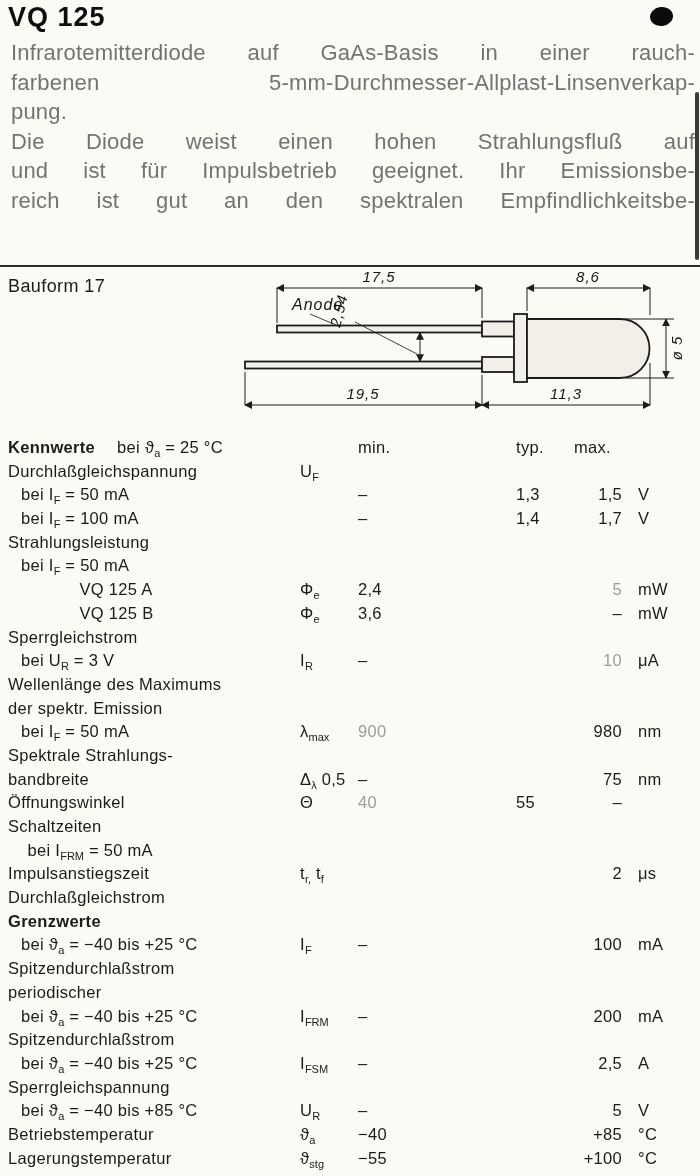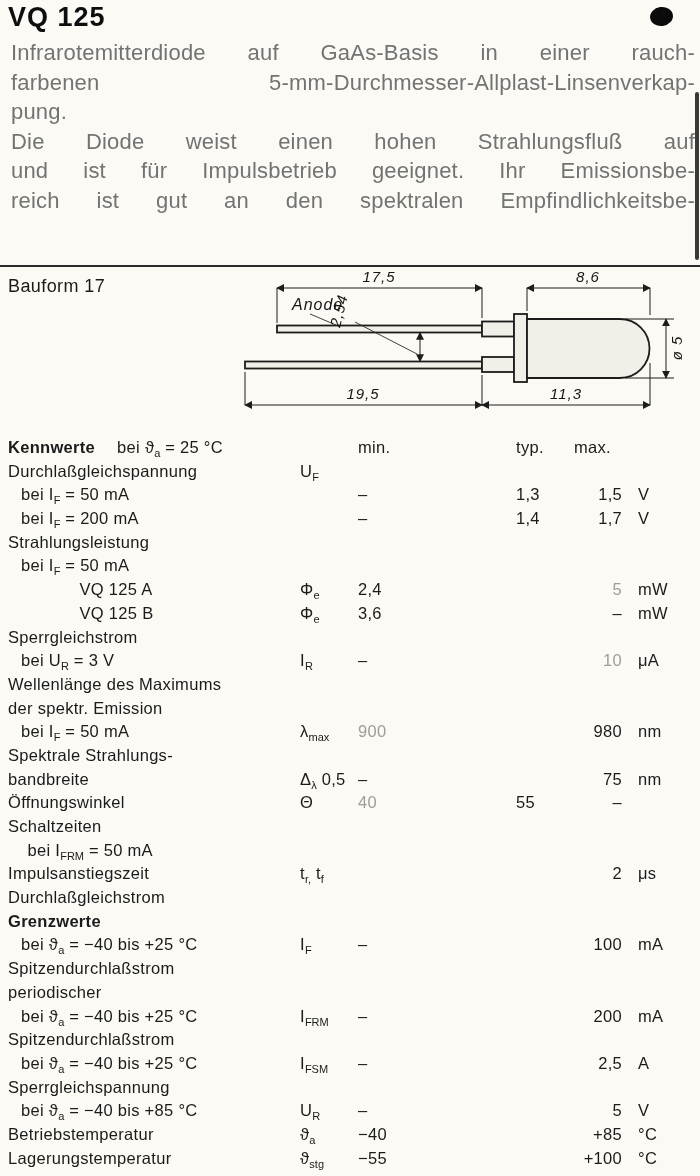--- a/index.html
+++ b/index.html
@@ -147,21 +147,21 @@
       </div>
       <div class="trow">
         <div class="c name" style="padding-left: 13px;"><span>bei I</span><sub>F</sub><span> = 50 mA</span></div>
         <div class="c sym"></div>
         <div class="c min">–</div>
         <div class="c typ">1,3</div>
         <div class="c max">1,5</div>
         <div class="c unit">V</div>
       </div>
       <div class="trow">
-        <div class="c name" style="padding-left: 13px;"><span>bei I</span><sub>F</sub><span> = 200 mA</span></div>
+        <div class="c name" style="padding-left: 13px;"><span>bei I</span><sub>F</sub><span> = 100 mA</span></div>
         <div class="c sym"></div>
         <div class="c min">–</div>
         <div class="c typ">1,4</div>
         <div class="c max">1,7</div>
         <div class="c unit">V</div>
       </div>
       <div class="trow">
         <div class="c name"><span>Strahlungsleistung</span></div>
         <div class="c sym"></div>
         <div class="c min"></div>

